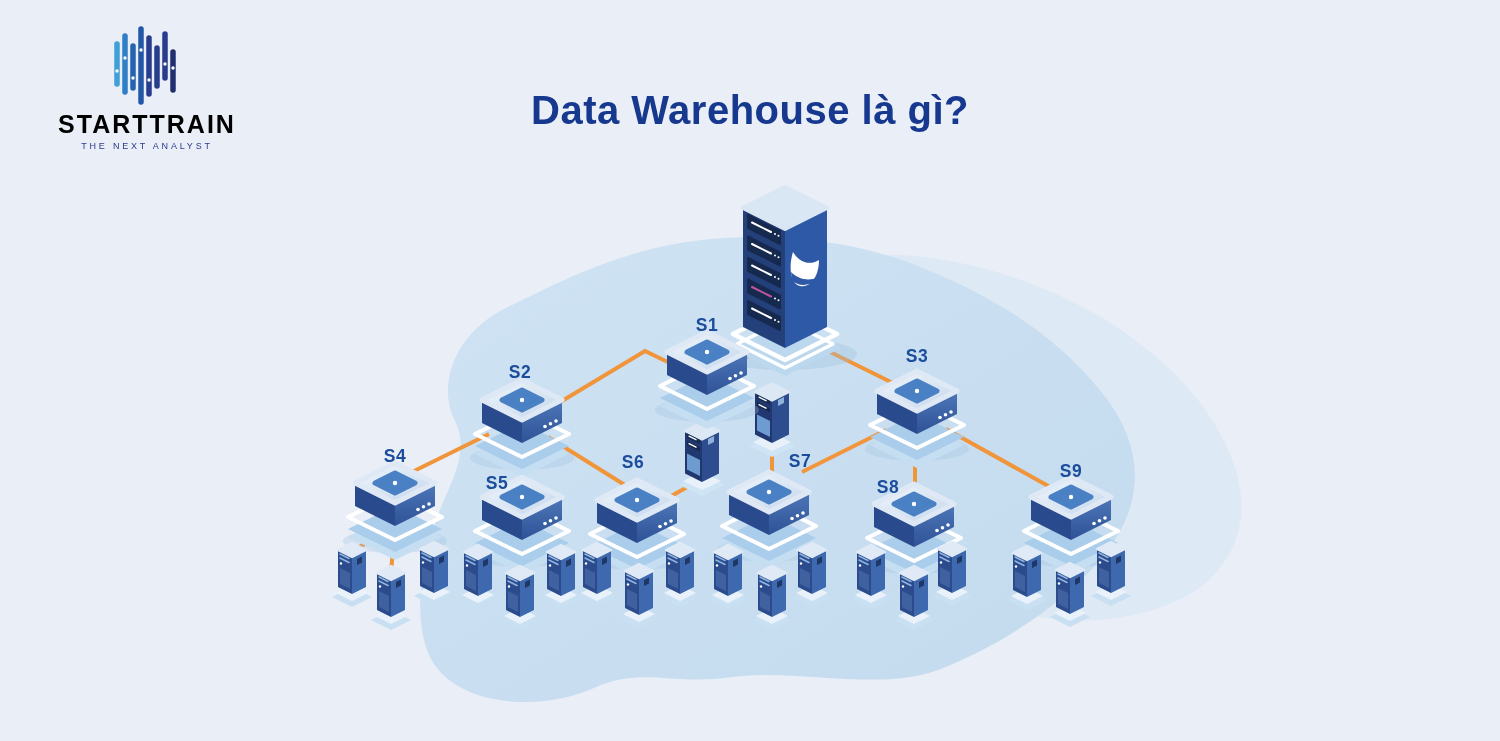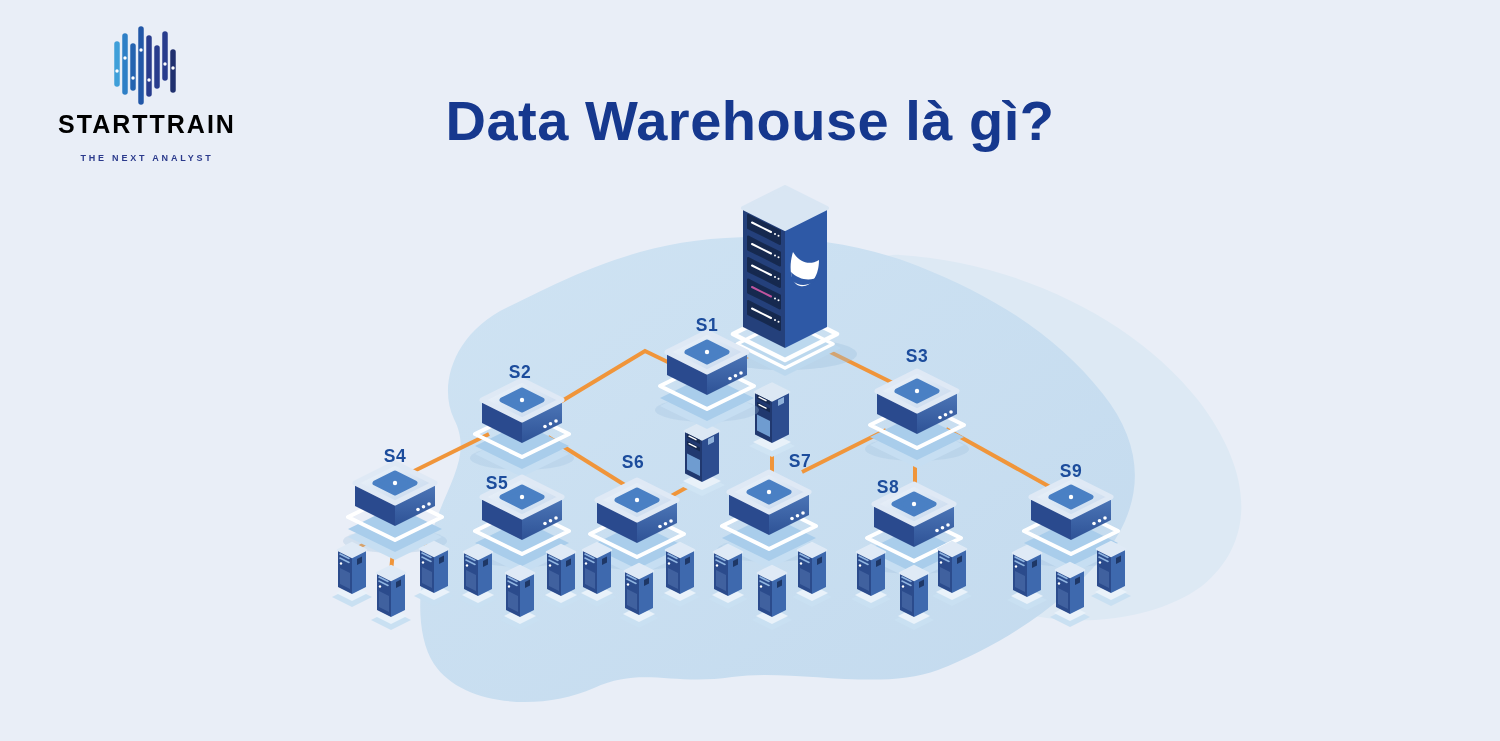--- a/index.html
+++ b/index.html
@@ -6,24 +6,24 @@
   body{
     width:1500px;height:741px;position:relative;overflow:hidden;
     background:#e9eef7;
     font-family:"Liberation Sans",sans-serif;
   }
   .stage{position:absolute;inset:0;}
   svg.diagram{position:absolute;left:0;top:0;width:1500px;height:741px;}
   .logo{position:absolute;left:52px;top:26px;width:190px;text-align:center;}
   .logo .bars{display:block;margin:0 auto;}
   .brand{font-size:25px;font-weight:bold;color:#000000;letter-spacing:2px;margin-top:4px;}
-  .tagline{font-size:9px;font-weight:bold;color:#2b3a8c;letter-spacing:2.8px;margin-top:14px;}
+  .tagline{font-size:9px;font-weight:normal;color:#2b3a8c;letter-spacing:2.8px;margin-top:2px;}
   h1.title{
     position:absolute;left:0;right:0;top:88px;margin:0;text-align:center;
-    font-size:56px;font-weight:800;color:#16388e;letter-spacing:.5px;
+    font-size:40px;font-weight:800;color:#16388e;letter-spacing:.5px;
   }
   .nlab{font:700 17.5px "Liberation Sans",sans-serif;fill:#1c4c9c;letter-spacing:.5px;}
 </style>
 </head>
 <body>
 
 <div class="stage">
 
   <svg class="diagram" viewBox="0 0 1500 741">
     <defs>

